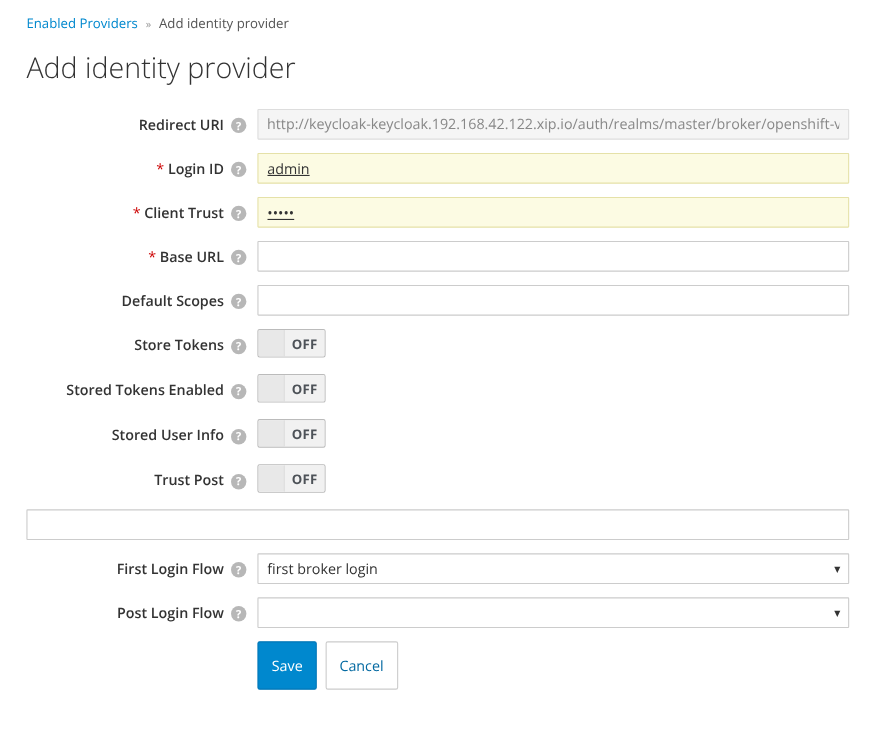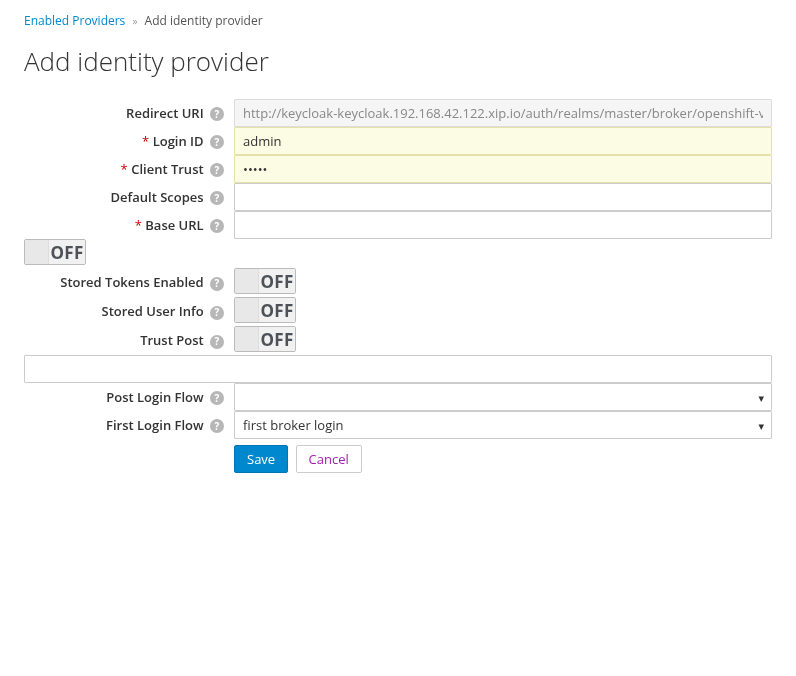--- a/index.html
+++ b/index.html
@@ -44,20 +44,21 @@
     font-weight: 300;
     font-size: 26px;
     margin: 0 0 20px;
     color: #333;
   }
 
   .form { display: block; }
   .row {
     display: flex;
     align-items: center;
+    margin-bottom: 12px;
     min-height: 28px;
   }
   .col-label {
     width: 210px;
     min-width: 210px;
     text-align: right;
     padding-right: 10px;
     font-weight: 600;
     color: #333;
     font-size: 13px;
@@ -91,20 +92,21 @@
     background: #fff;
   }
   .control-input[disabled] {
     background: var(--disabled-bg);
     color: #888;
     border-color: #ddd;
   }
   .control-input.autofill {
     background: var(--autofill-bg);
     border-color: var(--autofill-border);
+    text-decoration: underline;
   }
   .control-select {
     appearance: none;
     background-image: none;
     padding-right: 24px;
     position: relative;
   }
   .select-wrap { position: relative; }
   .select-wrap::after {
     content: "▾";
@@ -123,53 +125,53 @@
     border-radius: 2px;
     overflow: hidden;
     height: 26px;
     min-width: 62px;
     user-select: none;
     cursor: pointer;
     background: #fff;
   }
   .toggle .side {
     display: flex; align-items: center; justify-content: center;
-    font-size: 17px;
+    font-size: 12px;
     font-weight: 700;
     letter-spacing: .3px;
   }
   .toggle .label-side { width: 36px; }
   .toggle .blank-side { width: 24px; background: var(--toggle-track); border-left: 1px solid #ddd; }
   .toggle.off .label-side { background: var(--toggle-off-bg); color: var(--toggle-off-text); order: 2; }
   .toggle.off .blank-side { order: 1; border-left: none; border-right: 1px solid #ddd; }
   .toggle.on .label-side { background: var(--toggle-on-bg); color: #fff; order: 1; }
   .toggle.on .blank-side { order: 2; }
 
   
   .actions { margin-left: 210px; margin-top: 6px; }
   .btn {
     display: inline-flex;
     align-items: center;
-    height: 28px;
+    height: 44px;
     padding: 0 12px;
     font: inherit;
     font-size: 13px;
     border-radius: 2px;
     cursor: pointer;
     margin-right: 4px;
   }
   .btn-primary {
     background: var(--btn-primary-bg);
     border: 1px solid var(--btn-primary-border);
     color: #fff;
   }
   .btn-default {
     background: #fff;
     border: 1px solid #ccc;
-    color: #a21caf;
+    color: #0369a1;
   }
 </style>
 </head>
 <body>
 
 <nav class="breadcrumb">
   <a href="#">Enabled Providers</a>
   <span class="sep">»</span>
   <span class="current">Add identity provider</span>
 </nav>
@@ -205,40 +207,44 @@
       <span>Client Trust</span>
       <span class="help-icon">?</span>
     </div>
     <div class="col-control">
       <input class="control-input autofill" type="password" value="•••••" style="">
     </div>
   </div>
 
   <div class="row">
     <div class="col-label">
-      <span>Default Scopes</span>
-      <span class="help-icon">?</span>
-    </div>
-    <div class="col-control">
-      <input class="control-input" value="" style="">
-    </div>
-  </div>
-
-  <div class="row">
-    <div class="col-label">
       <span class="req">*</span>
       <span>Base URL</span>
       <span class="help-icon">?</span>
     </div>
     <div class="col-control">
       <input class="control-input" value="" style="">
     </div>
   </div>
 
   <div class="row">
+    <div class="col-label">
+      <span>Default Scopes</span>
+      <span class="help-icon">?</span>
+    </div>
+    <div class="col-control">
+      <input class="control-input" value="" style="">
+    </div>
+  </div>
+
+  <div class="row">
+    <div class="col-label">
+      <span>Store Tokens</span>
+      <span class="help-icon">?</span>
+    </div>
     <div class="col-control">
       <div class="toggle off">
         <div class="side label-side">OFF</div>
         <div class="side blank-side"></div>
       </div>
     </div>
   </div>
 
   <div class="row">
     <div class="col-label">
@@ -276,49 +282,49 @@
       <div class="toggle off">
         <div class="side label-side">OFF</div>
         <div class="side blank-side"></div>
       </div>
     </div>
   </div>
 
   <div class="row">
     <div class="col-control">
       <input class="control-input" value="" style="">
+    </div>
+  </div>
+
+  <div class="row">
+    <div class="col-label">
+      <span>First Login Flow</span>
+      <span class="help-icon">?</span>
+    </div>
+    <div class="col-control">
+      <div class="select-wrap">
+        <select class="control-select">
+          <option>first broker login</option>
+        </select>
+      </div>
     </div>
   </div>
 
   <div class="row">
     <div class="col-label">
       <span>Post Login Flow</span>
       <span class="help-icon">?</span>
     </div>
     <div class="col-control">
       <div class="select-wrap">
         <select class="control-select">
           <option></option>
         </select>
       </div>
     </div>
   </div>
 
-  <div class="row">
-    <div class="col-label">
-      <span>First Login Flow</span>
-      <span class="help-icon">?</span>
-    </div>
-    <div class="col-control">
-      <div class="select-wrap">
-        <select class="control-select">
-          <option>first broker login</option>
-        </select>
-      </div>
-    </div>
-  </div>
-
   <div class="actions">
     <button class="btn btn-primary">Save</button>
     <button class="btn btn-default">Cancel</button>
   </div>
 
 </div>
 
 </body></html>

